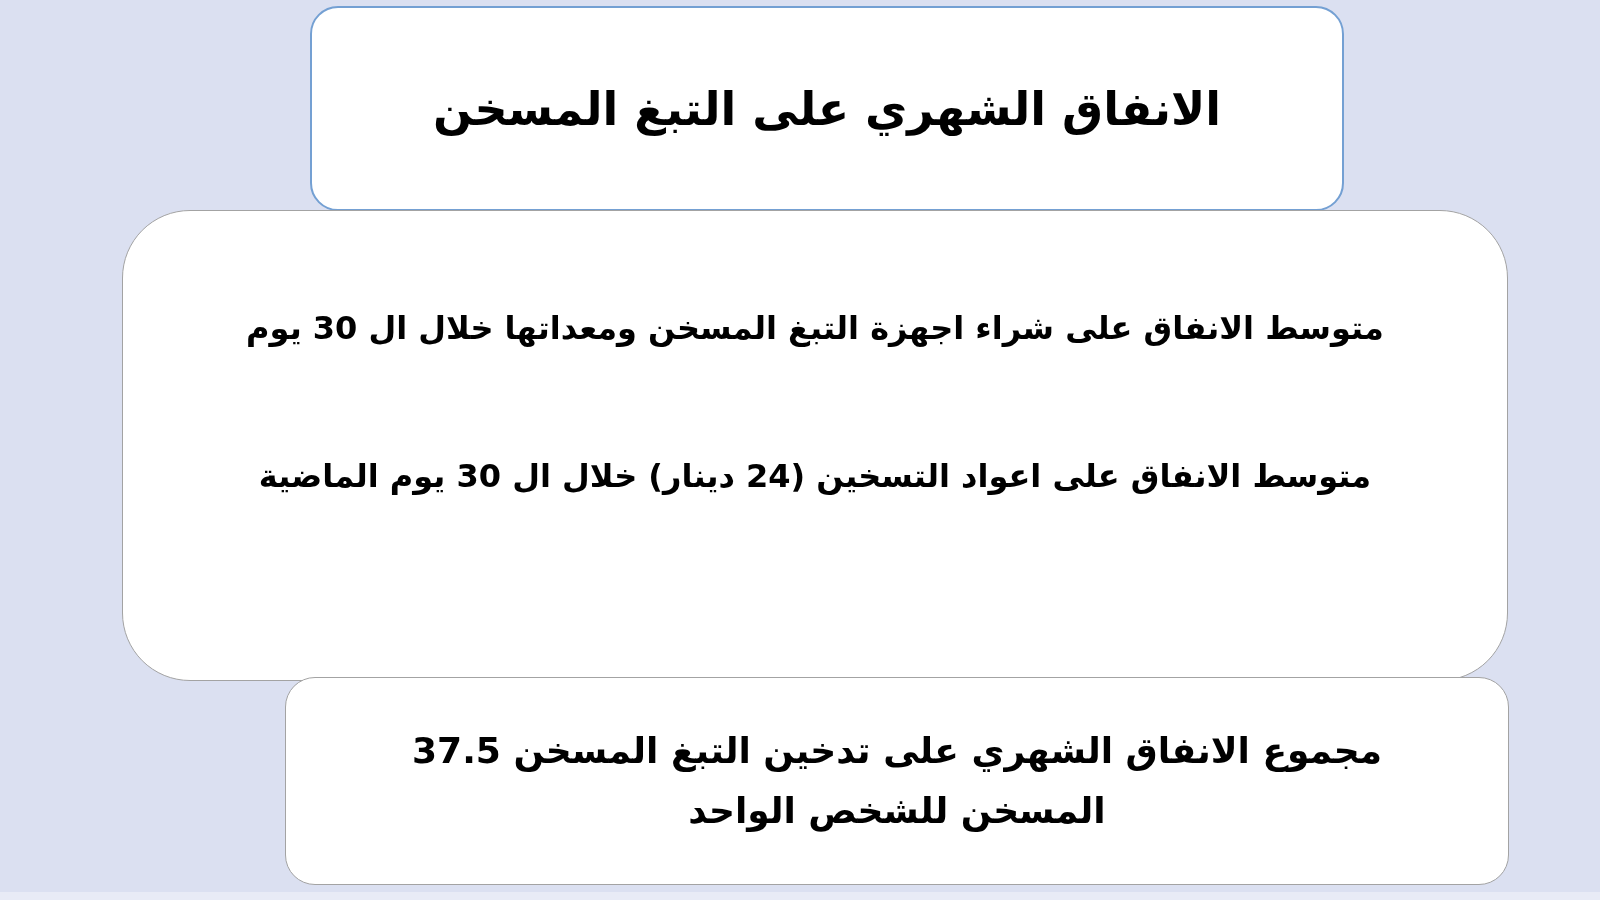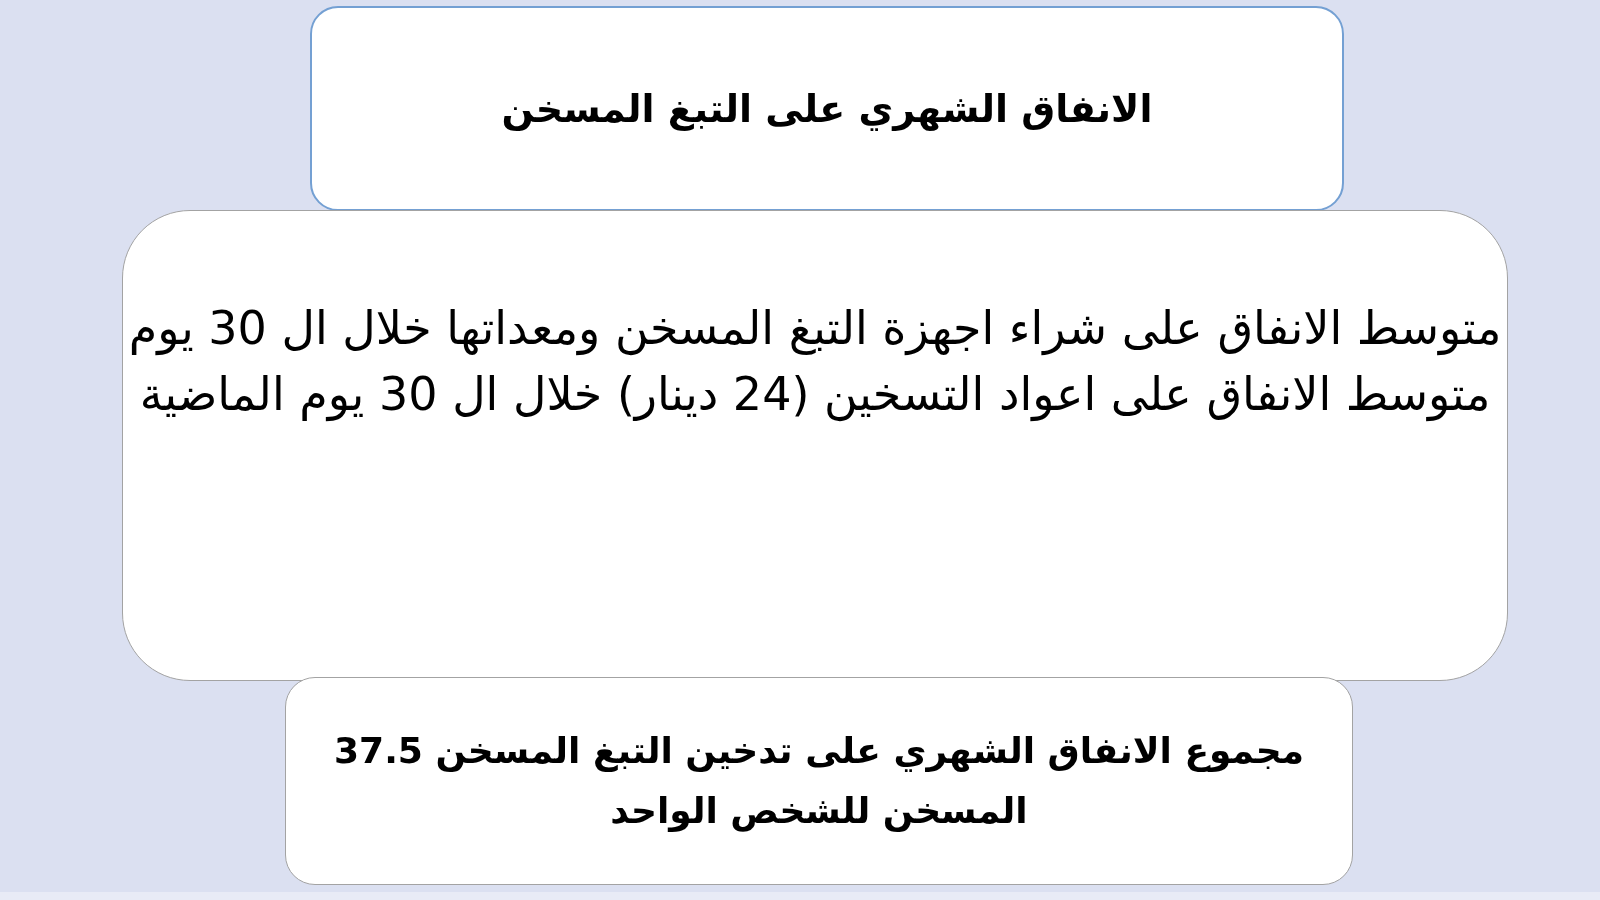--- a/index.html
+++ b/index.html
@@ -29,52 +29,53 @@
     top: 6px;
     width: 1034px;
     height: 205px;
     border: 2px solid #74a0d3;
     border-radius: 28px;
     display: flex;
     align-items: center;
     justify-content: center;
   }
   .title-text {
-    font-size: 38px;
+    font-size: 46px;
     font-weight: bold;
     white-space: nowrap;
     text-align: center;
   }
   .details-box {
     left: 122px;
     top: 210px;
     width: 1386px;
     height: 471px;
     border: 1.5px solid #a3a3a3;
     border-radius: 68px;
   }
   .details-content {
     padding-top: 84px;
     text-align: center;
   }
   .details-content .line {
-    font-size: 46px;
-    font-weight: normal;
+    font-size: 32px;
+    font-weight: bold;
     line-height: 66px;
     white-space: nowrap;
   }
   .para {
     margin: 0;
   }
   .para-sticks {
+    margin-top: 82px;
   }
   .total-box {
     left: 285px;
     top: 677px;
-    width: 1068px;
+    width: 1224px;
     height: 208px;
     border: 1.5px solid #a3a3a3;
     border-radius: 30px;
     display: flex;
     align-items: center;
     justify-content: center;
   }
   .total-content {
     text-align: center;
   }

